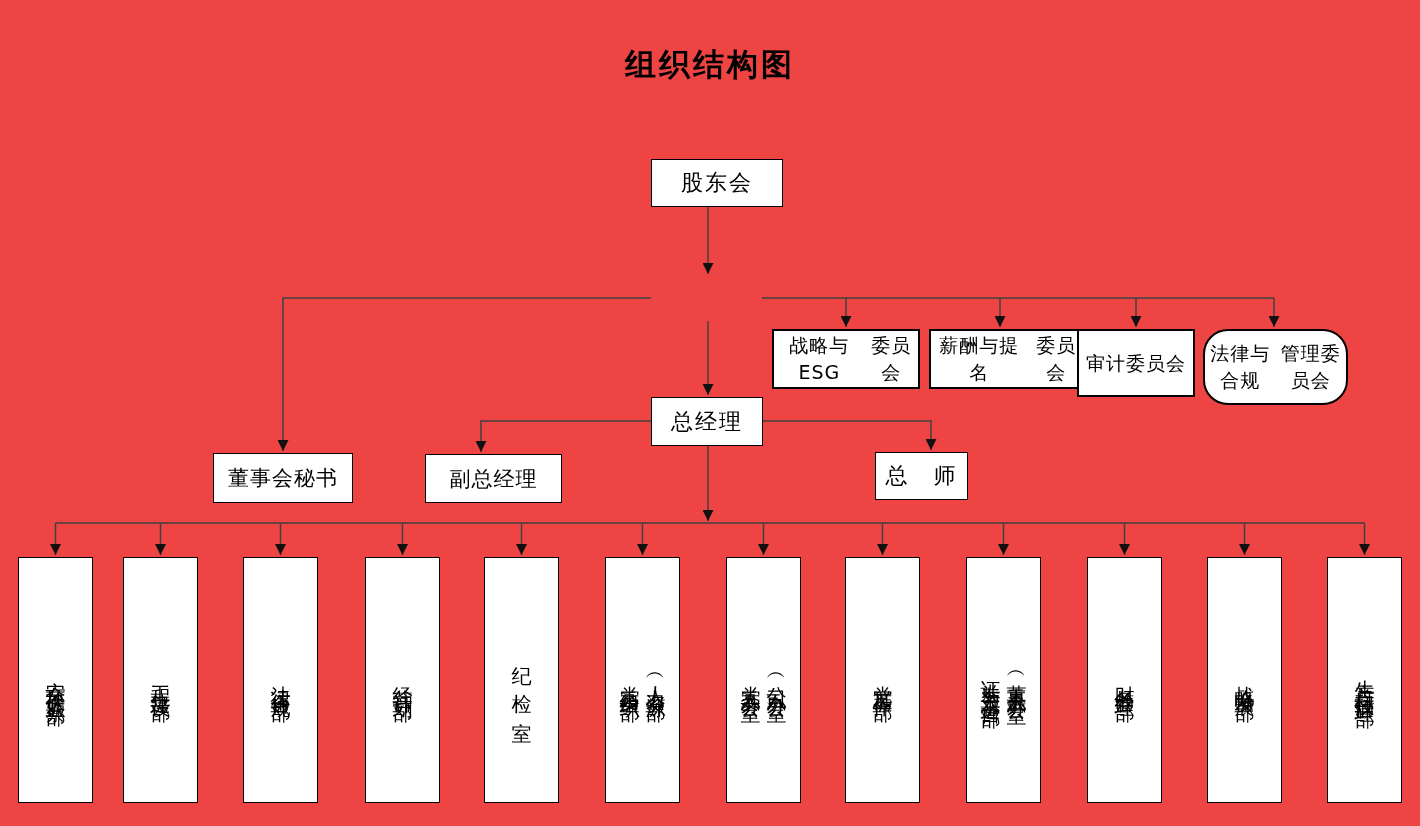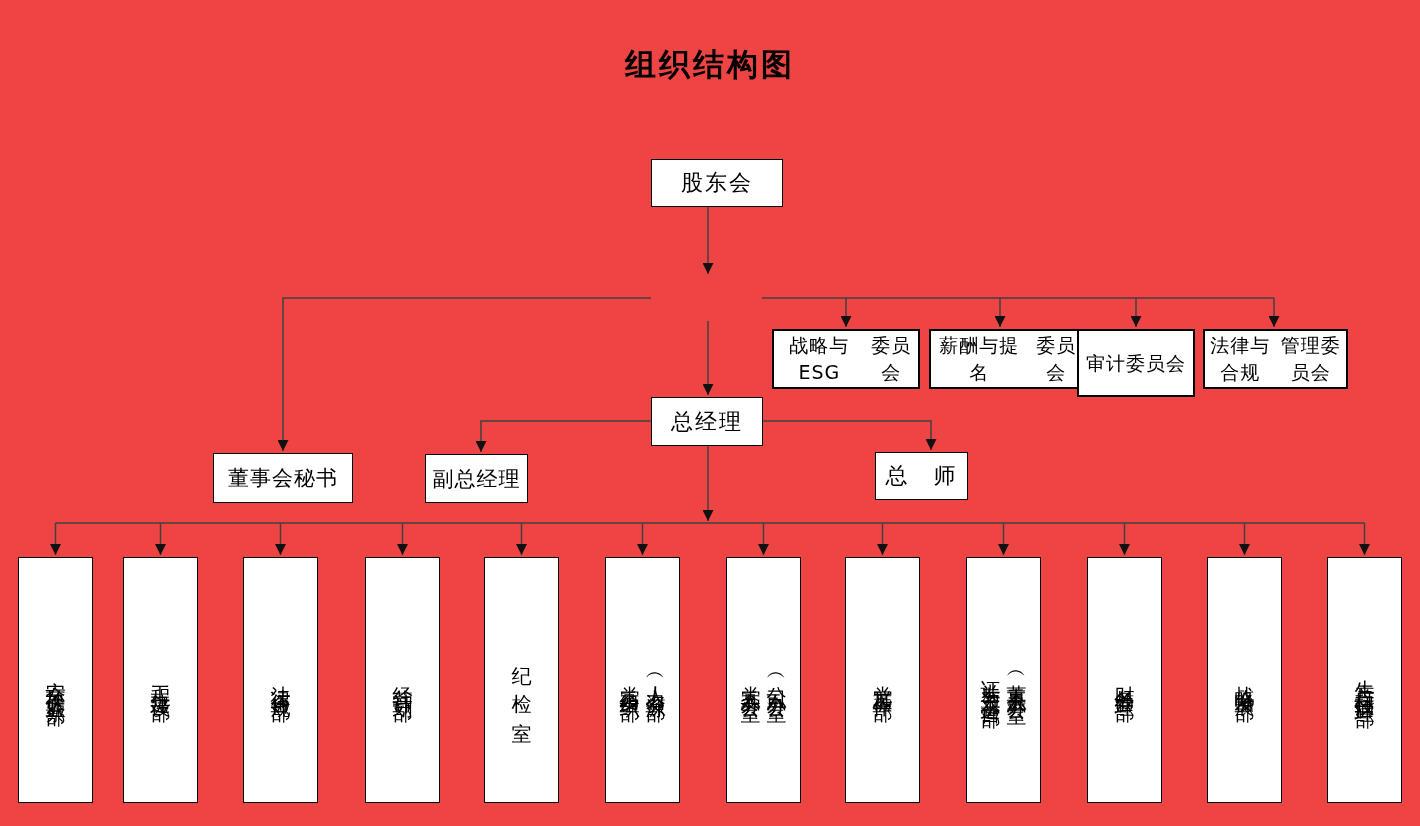--- a/index.html
+++ b/index.html
@@ -77,41 +77,41 @@
 
 
   <div class="box hbox" style="left:651px; top:397px; width:112px; height:49px;">
     <span>总经理</span>
   </div>
 
   <div class="box hbox small" style="left:213px; top:453px; width:140px; height:50px;">
     <span>董事会秘书</span>
   </div>
 
-  <div class="box hbox small" style="left:425px; top:454px; width:103px; height:49px;">
+  <div class="box hbox small" style="left:425px; top:454px; width:137px; height:49px;">
     <span>副总经理</span>
   </div>
 
   <div class="box hbox" style="left:875px; top:452px; width:93px; height:48px;">
     <span>总　师</span>
   </div>
 
   <div class="box committee" style="left:772px; top:329px; width:148px; height:60px;">
     <span>战略与ESG</span>
     <span>委员会</span>
   </div>
   <div class="box committee" style="left:929px; top:329px; width:158px; height:60px;">
     <span>薪酬与提名</span>
     <span>委员会</span>
   </div>
   <div class="box committee" style="left:1077px; top:329px; width:118px; height:68px;justify-content:center;">
     <span>审计</span>
     <span>委员会</span>
   </div>
-  <div class="box committee" style="left:1203px; top:329px; width:145px; height:60px;">
+  <div class="box committee" style="left:1203px; top:329px; width:145px; height:76px;border-radius:25px;">
     <span>法律与合规</span>
     <span>管理委员会</span>
   </div>
 
   <div class="box vbox" style="left:18px; top:557px; width:75px; height:246px;">
     <span class="vcol">安全环保监察部</span>
 
   </div>
   <div class="box vbox" style="left:123px; top:557px; width:75px; height:246px;">
     <span class="vcol">工程建设部</span>

